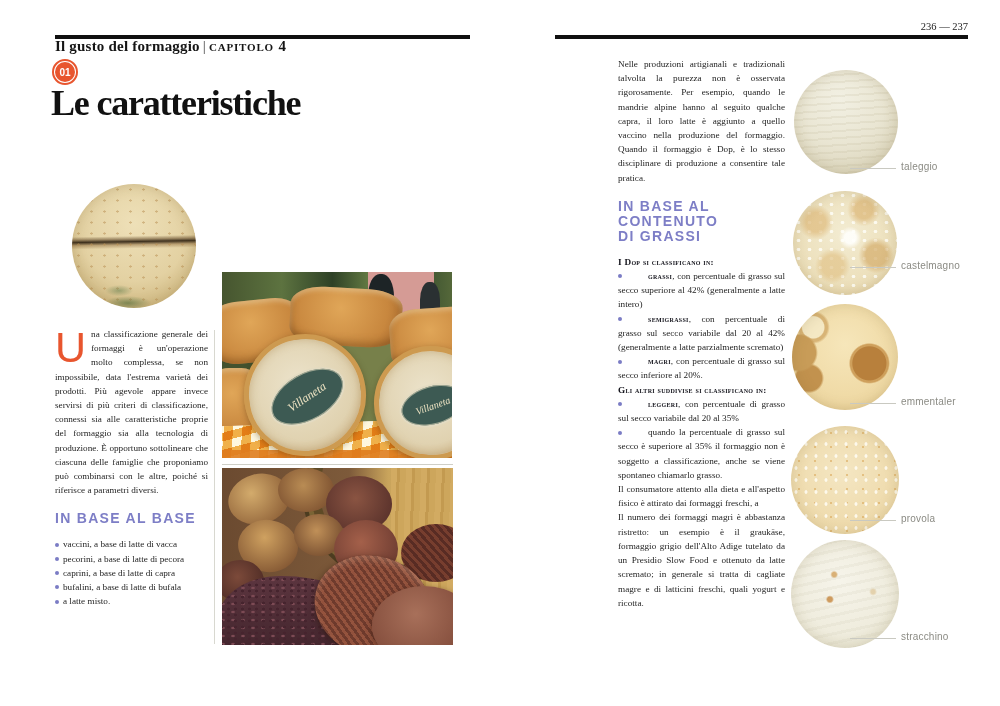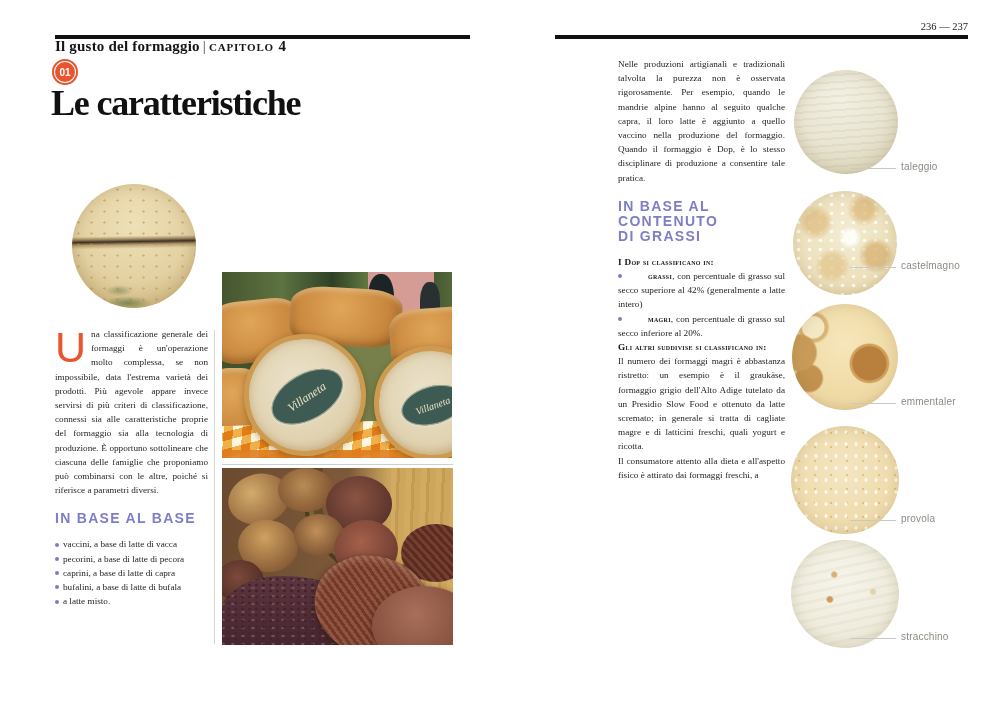--- a/index.html
+++ b/index.html
@@ -241,24 +241,27 @@
   </div>
 
   <div class="col" id="rp-col">
     <p>Nelle produzioni artigianali e tradizionali talvolta la purezza non è osservata rigorosamente. Per esempio, quando le mandrie alpine hanno al seguito qualche capra, il loro latte è aggiunto a quello vaccino nella produzione del formaggio. Quando il formaggio è Dop, è lo stesso disciplinare di produzione a consentire tale pratica.</p>
     <h3 class="sec">
       <span>IN BASE AL CONTENUTO</span>
       <span>DI GRASSI</span>
     </h3>
     <p class="sc-line">I Dop si classificano in:</p>
     <p><span class="dot"></span><span class="term">grassi</span><span>, con percentuale di grasso sul secco superiore al 42% (generalmente a latte intero)</span></p>
+    <p><span class="dot"></span><span class="term">semigrassi</span><span>, con percentuale di grasso sul secco variabile dal 20 al 42% (generalmente a latte parzialmente scremato)</span></p>
     <p><span class="dot"></span><span class="term">magri</span><span>, con percentuale di grasso sul secco inferiore al 20%.</span></p>
     <p class="sc-line">Gli altri suddivise si classificano in:</p>
+    <p><span class="dot"></span><span class="term">leggeri</span><span>, con percentuale di grasso sul secco variabile dal 20 al 35%</span></p>
+    <p><span class="dot"></span><span class="term"></span><span>quando la percentuale di grasso sul secco è superiore al 35% il formaggio non è soggetto a classificazione, anche se viene spontaneo chiamarlo grasso.</span></p>
+    <p>Il consumatore attento alla dieta e all'aspetto fisico è attirato dai formaggi freschi, a</p>
     <p>Il numero dei formaggi magri è abbastanza ristretto: un esempio è il graukäse, formaggio grigio dell'Alto Adige tutelato da un Presidio Slow Food e ottenuto da latte scremato; in generale si tratta di cagliate magre e di latticini freschi, quali yogurt e ricotta.</p>
-    <p>Il consumatore attento alla dieta e all'aspetto fisico è attirato dai formaggi freschi, a</p>
   </div>
 
   <div class="cz" id="cz-taleggio"></div>
   <div class="cz-caption" style="left:850px;top:161px;">
     <span class="ln"></span>
     <span class="tx">taleggio</span>
   </div>
 
   <div class="cz" id="cz-castelmagno"></div>
   <div class="cz-caption" style="left:850px;top:260px;">

